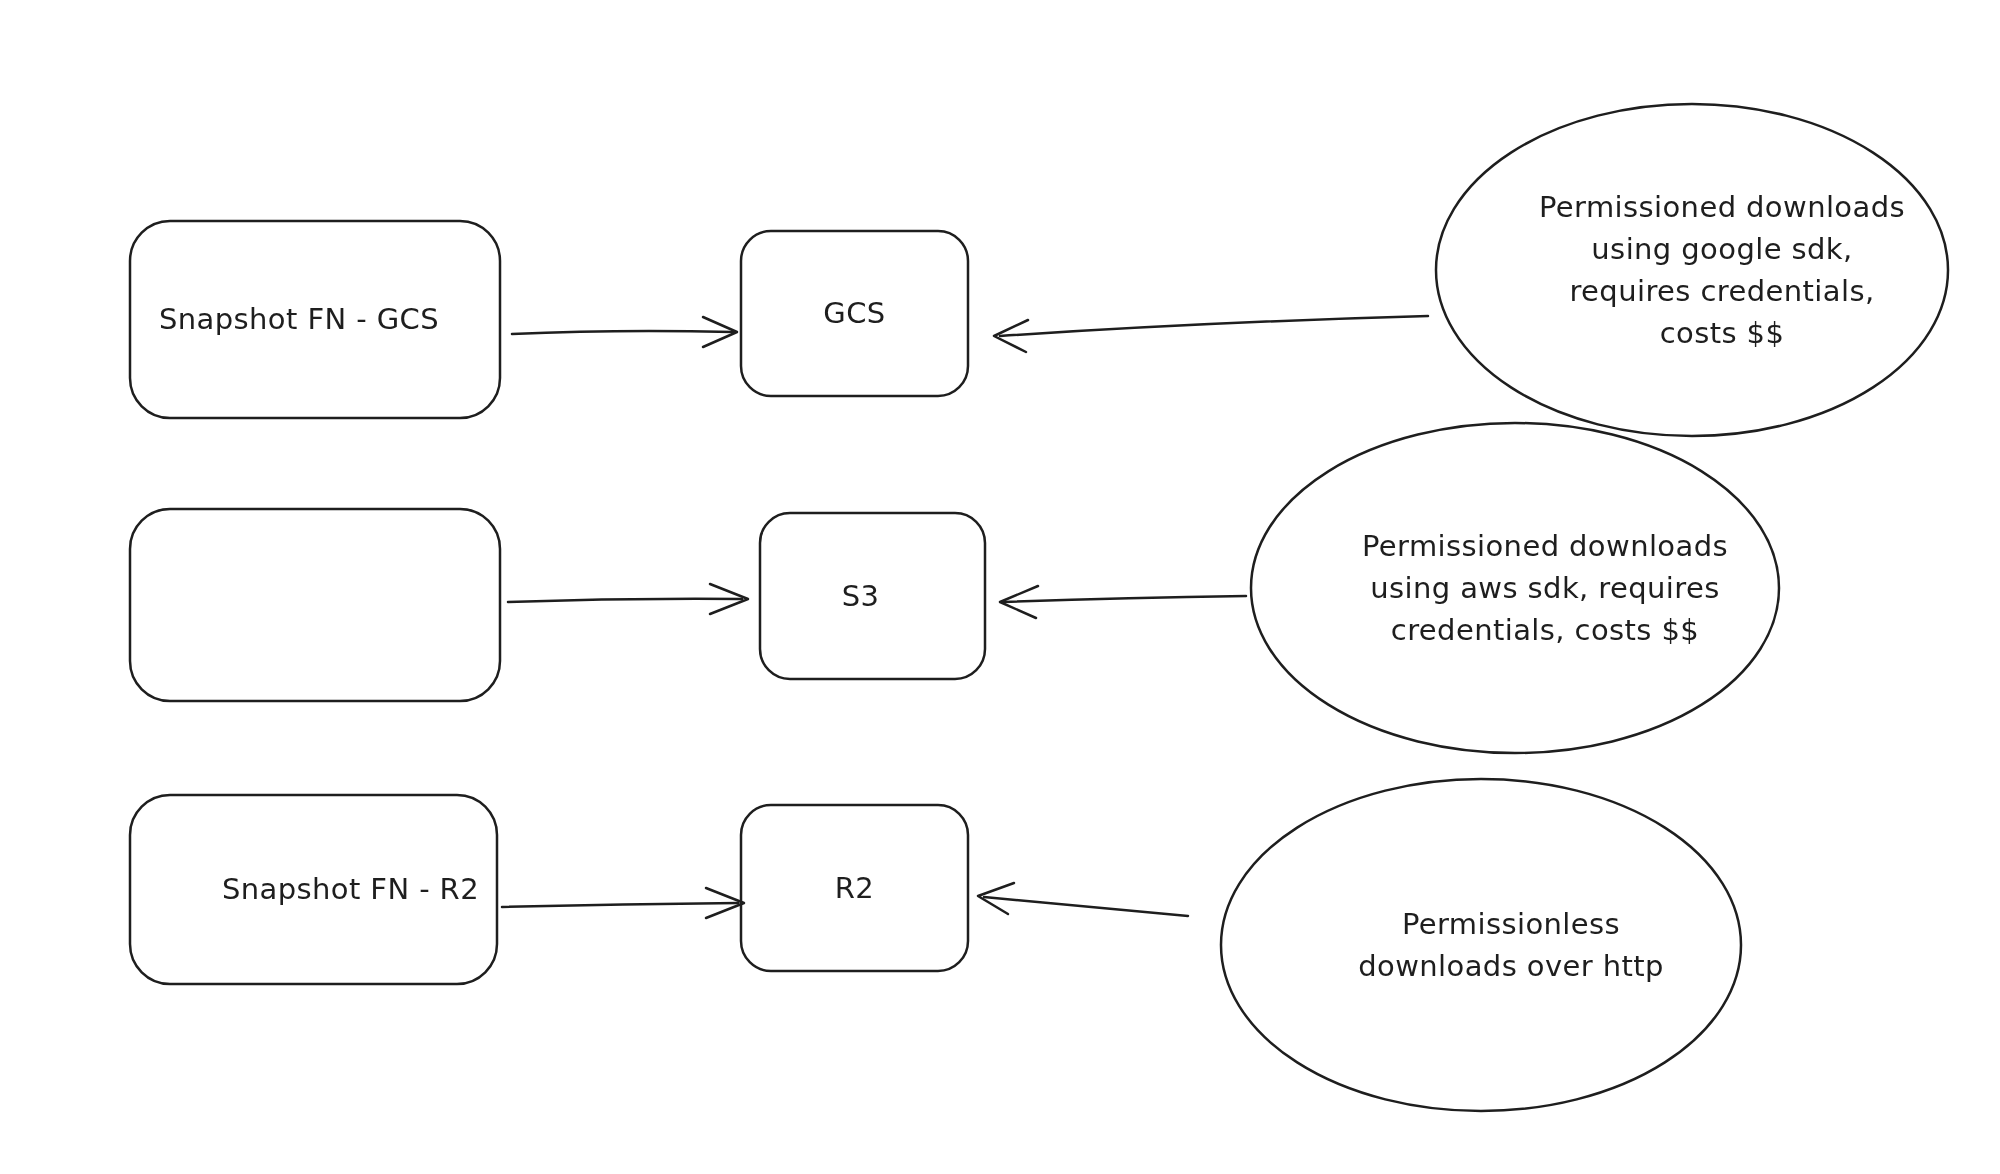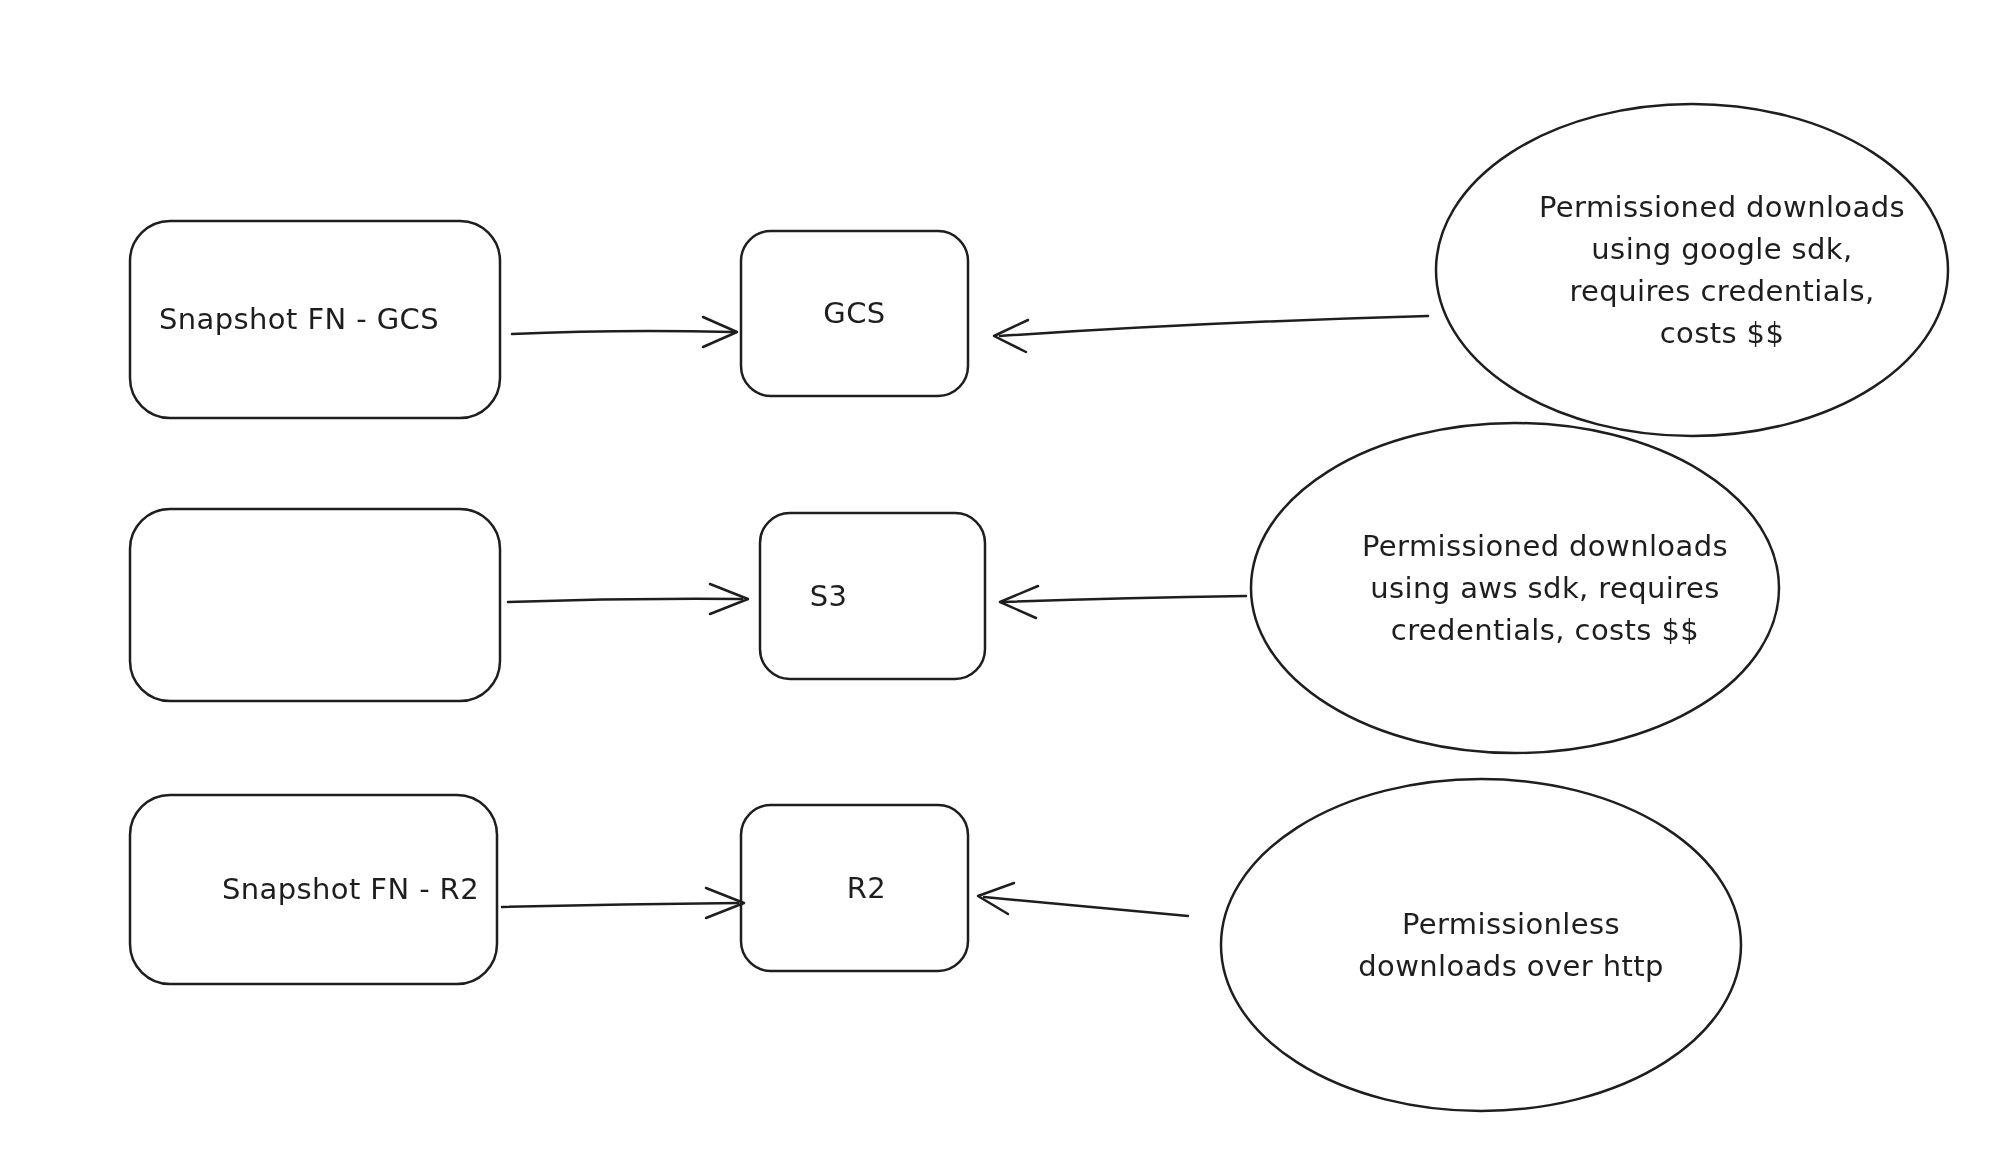--- a/index.html
+++ b/index.html
@@ -71,23 +71,23 @@
     <path d="M1014,883 L978,896 L1008,914"></path>
   </svg>
 
   <div class="shape-label" style="left:130px; top:221px; width:338px; height:197px;">Snapshot FN - GCS</div>
   <div class="shape-label" style="left:741px; top:231px; width:227px; height:165px;">GCS</div>
   <div class="shape-label note-label" style="left:1436px; top:104px; width:512px; height:332px;">Permissioned downloads
 using google sdk,
 requires credentials,
 costs $$</div>
 
-  <div class="shape-label" style="left:728px; top:513px; width:201px; height:166px;text-align:center;">S3</div>
+  <div class="shape-label" style="left:760px; top:513px; width:201px; height:166px;text-align:center;">S3</div>
   <div class="shape-label note-label" style="left:1251px; top:423px; width:528px; height:330px;">Permissioned downloads
 using aws sdk, requires
 credentials, costs $$</div>
 
   <div class="shape-label" style="left:130px; top:795px; width:441px; height:189px;">Snapshot FN - R2</div>
-  <div class="shape-label" style="left:741px; top:805px; width:227px; height:166px;margin-left:12px;">R2</div>
+  <div class="shape-label" style="left:741px; top:805px; width:227px; height:166px;">R2</div>
   <div class="shape-label note-label" style="left:1221px; top:779px; width:520px; height:332px;">Permissionless
 downloads over http</div>
 
 </div>
 
 </body></html>

